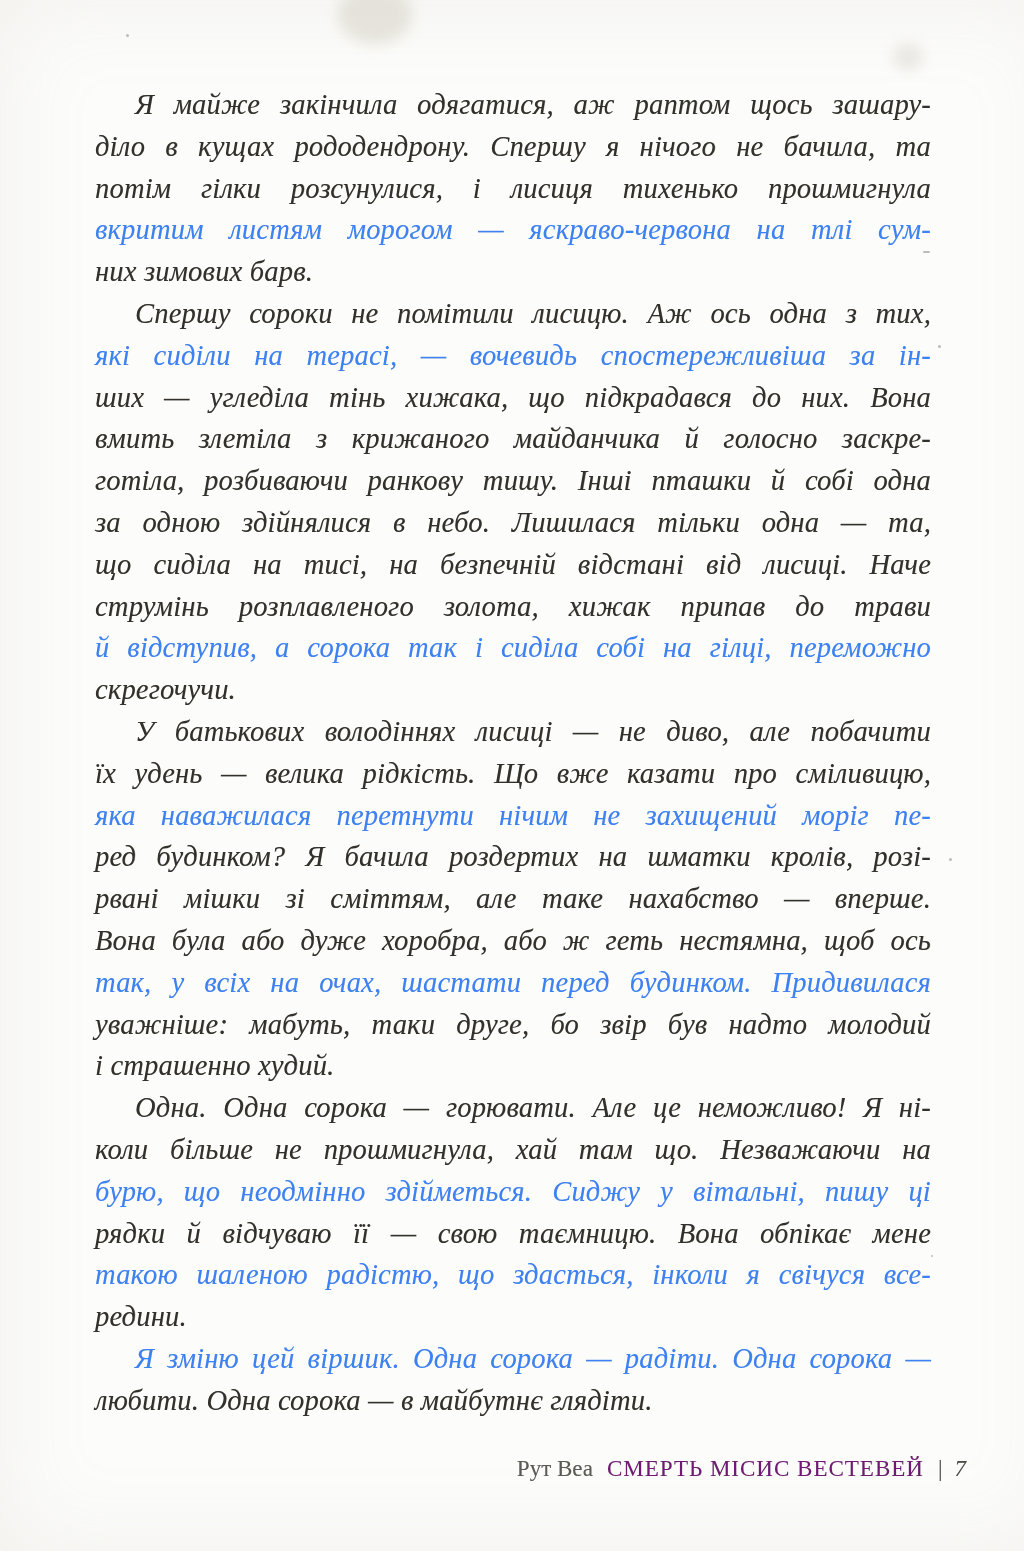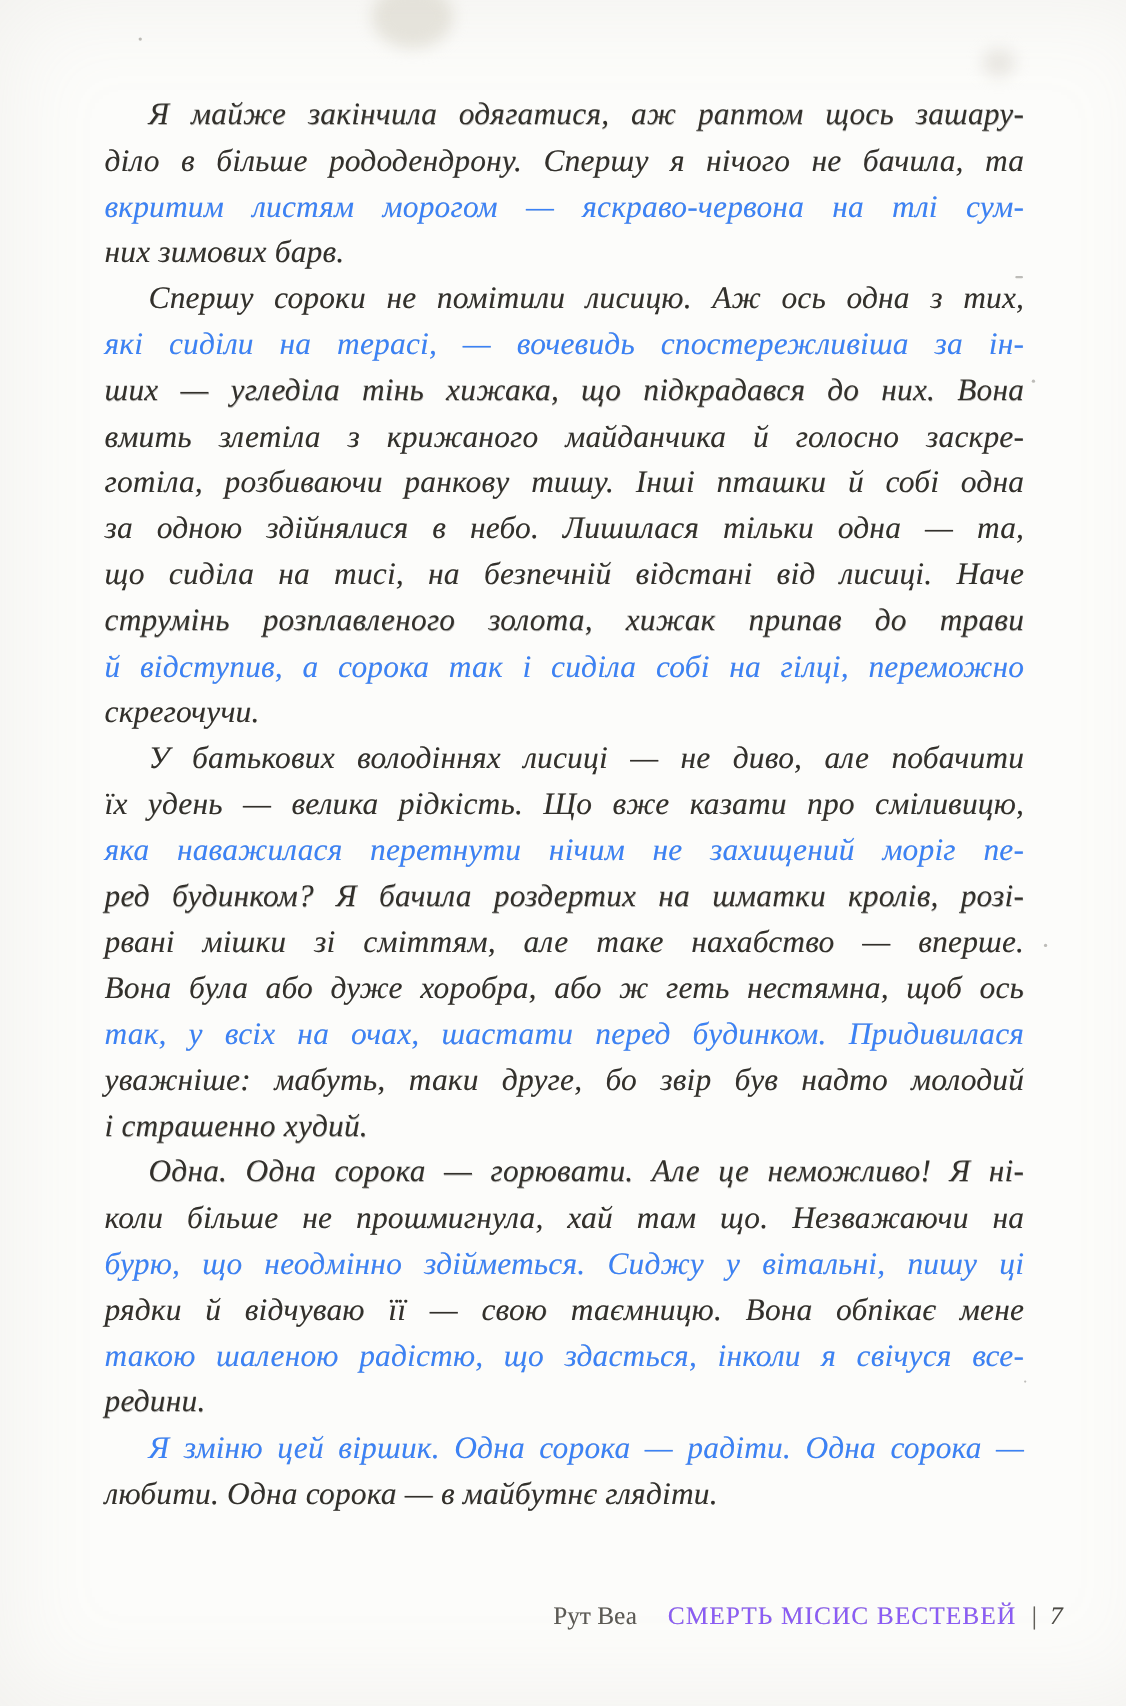--- a/index.html
+++ b/index.html
@@ -39,22 +39,22 @@
   .running-footer {
     position: absolute;
     top: 1452px;
     right: 98px;
     font-size: 23px;
     line-height: 34px;
     color: #4c4a45;
     white-space: nowrap;
     text-shadow: 0.2px 0.2px 0.2px rgba(60,58,54,0.3);
   }
-  .running-footer .author { color: #5c5a55; margin-right: 28px; }
-  .running-footer .book-title { letter-spacing: 1px; color: #8b5cf6; }
+  .running-footer .author { color: #5c5a55; margin-right: 14px; }
+  .running-footer .book-title { letter-spacing: 1px; color: #701a75; }
   .running-footer .sep { margin: 0 12px 0 14px; color: #57554f; }
   .running-footer .pagenum { font-style: italic; color: #4c4a45; }
   .smudge {
     position: absolute;
     border-radius: 50%;
     filter: blur(7px);
     pointer-events: none;
   }
   .smudge.a { left: 338px; top: -14px; width: 74px; height: 58px; background: rgba(214,209,196,0.55); }
   .smudge.b { left: 893px; top: 44px; width: 30px; height: 26px; background: rgba(222,219,211,0.6); }
@@ -79,21 +79,22 @@
   <div class="smudge b"></div>
   <div class="speck s1"></div>
   <div class="speck s2"></div>
   <div class="speck s3"></div>
   <div class="speck s4"></div>
   <div class="speck s5"></div>
 
   <main class="text-block">
       <div class="paragraph">
         <div class="line first">Я майже закінчила одягатися, аж раптом щось зашару-</div>
-        <div class="line">діло в більше рододендрону. Спершу я нічого не бачила, та</div>
+        <div class="line">діло в кущах рододендрону. Спершу я нічого не бачила, та</div>
+        <div class="line">потім гілки розсунулися, і лисиця тихенько прошмигнула</div>
         <div class="line faded">вкритим листям морогом — яскраво-червона на тлі сум-</div>
         <div class="line end">них зимових барв.</div>
       </div>
       <div class="paragraph">
         <div class="line first">Спершу сороки не помітили лисицю. Аж ось одна з тих,</div>
         <div class="line faded">які сиділи на терасі, — вочевидь спостережливіша за ін-</div>
         <div class="line">ших — угледіла тінь хижака, що підкрадався до них. Вона</div>
         <div class="line">вмить злетіла з крижаного майданчика й голосно заскре-</div>
         <div class="line">готіла, розбиваючи ранкову тишу. Інші пташки й собі одна</div>
         <div class="line">за одною здійнялися в небо. Лишилася тільки одна — та,</div>

